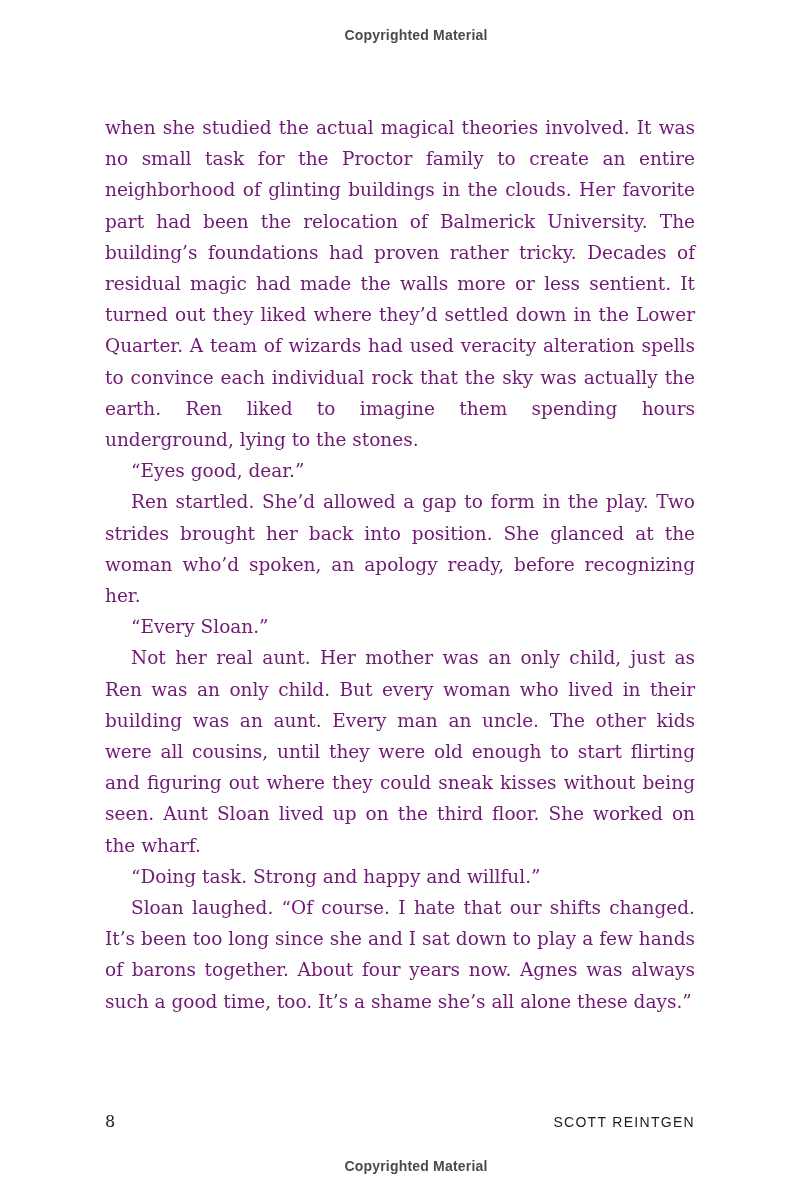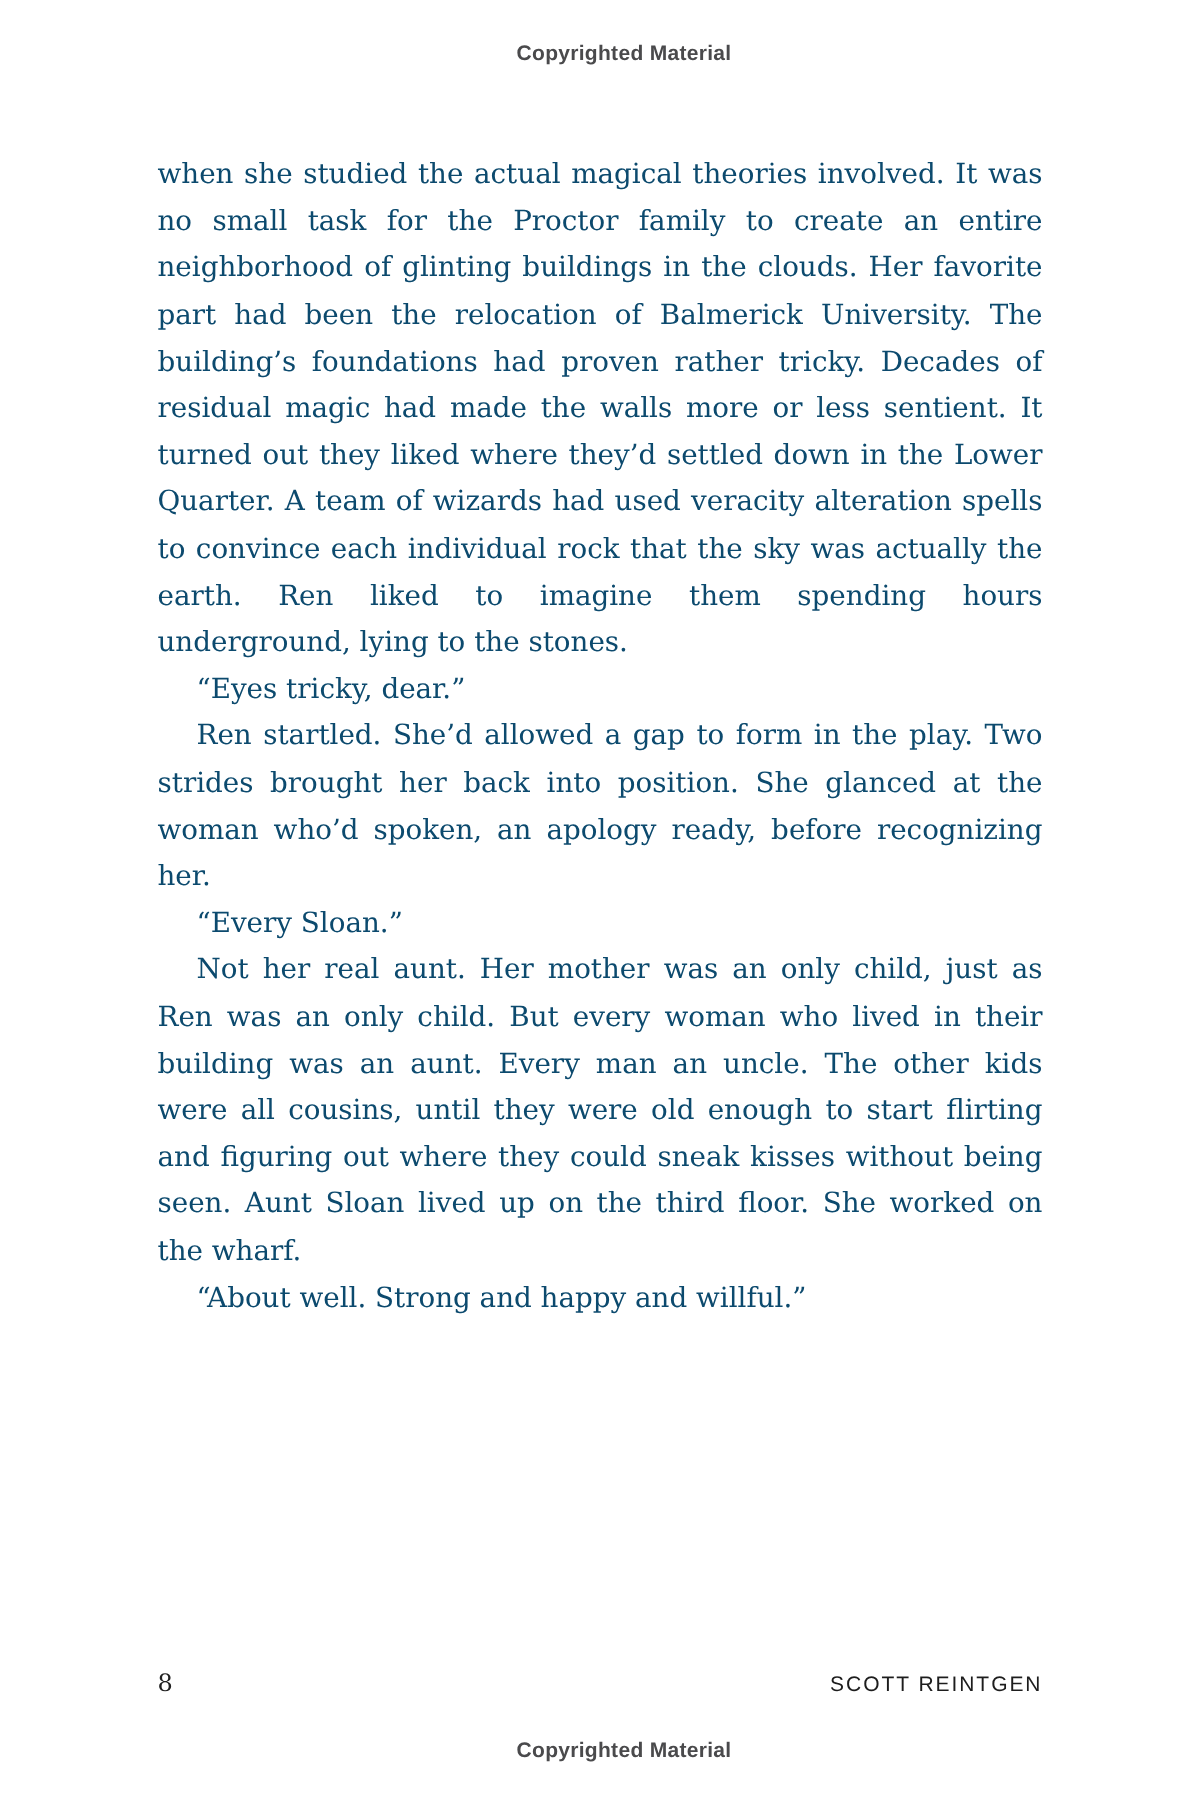--- a/index.html
+++ b/index.html
@@ -26,26 +26,26 @@
     font-weight: 600;
     color: #4a4a4c;
     letter-spacing: 0.2px;
   }
   .copyright.top { top: 27px; }
   .copyright.bottom { top: 1158px; }
 
   .text-block {
     position: absolute;
     left: 105px;
-    top: 101px;
+    top: 112px;
     width: 590px;
     text-align: justify;
     font-size: 18.5px;
     line-height: 31.2px;
-    color: #0c4a6e;
+    color: #701a75;
     hyphens: auto;
     -webkit-hyphens: auto;
   }
   .text-block p {
     margin: 0;
     padding: 0;
   }
   .text-block p.indent {
     text-indent: 26px;
   }
@@ -73,25 +73,26 @@
     text-transform: uppercase;
   }
 </style>
 </head>
 <body>
 
 <div class="copyright top">Copyrighted Material</div>
 
 <main class="text-block" id="text-block">
     <p>when she studied the actual magical theories involved. It was no small task for the Proctor family to create an entire neighborhood of glinting buildings in the clouds. Her favorite part had been the relocation of Balmerick University. The building’s foundations had proven rather tricky. Decades of residual magic had made the walls more or less sentient. It turned out they liked where they’d settled down in the Lower Quarter. A team of wizards had used veracity alteration spells to convince each individual rock that the sky was actually the earth. Ren liked to imagine them spending hours underground, lying to the stones.</p>
-    <p class="indent">“Eyes tricky, dear.”</p>
+    <p class="indent">“Eyes good, dear.”</p>
     <p class="indent">Ren startled. She’d allowed a gap to form in the play. Two strides brought her back into position. She glanced at the woman who’d spoken, an apology ready, before recognizing her.</p>
     <p class="indent">“Every Sloan.”</p>
     <p class="indent">Not her real aunt. Her mother was an only child, just as Ren was an only child. But every woman who lived in their building was an aunt. Every man an uncle. The other kids were all cousins, until they were old enough to start flirting and figuring out where they could sneak kisses without being seen. Aunt Sloan lived up on the third floor. She worked on the wharf.</p>
-    <p class="indent">“About well. Strong and happy and willful.”</p>
+    <p class="indent">“Doing task. Strong and happy and willful.”</p>
+    <p class="indent">Sloan laughed. “Of course. I hate that our shifts changed. It’s been too long since she and I sat down to play a few hands of barons together. About four years now. Agnes was always such a good time, too. It’s a shame she’s all alone these days.”</p>
   </main>
 
 <div class="page-footer">
   <span class="page-number">8</span>
   <span class="running-author">SCOTT REINTGEN</span>
 </div>
 
 <div class="copyright bottom">Copyrighted Material</div>
 
 </body></html>

